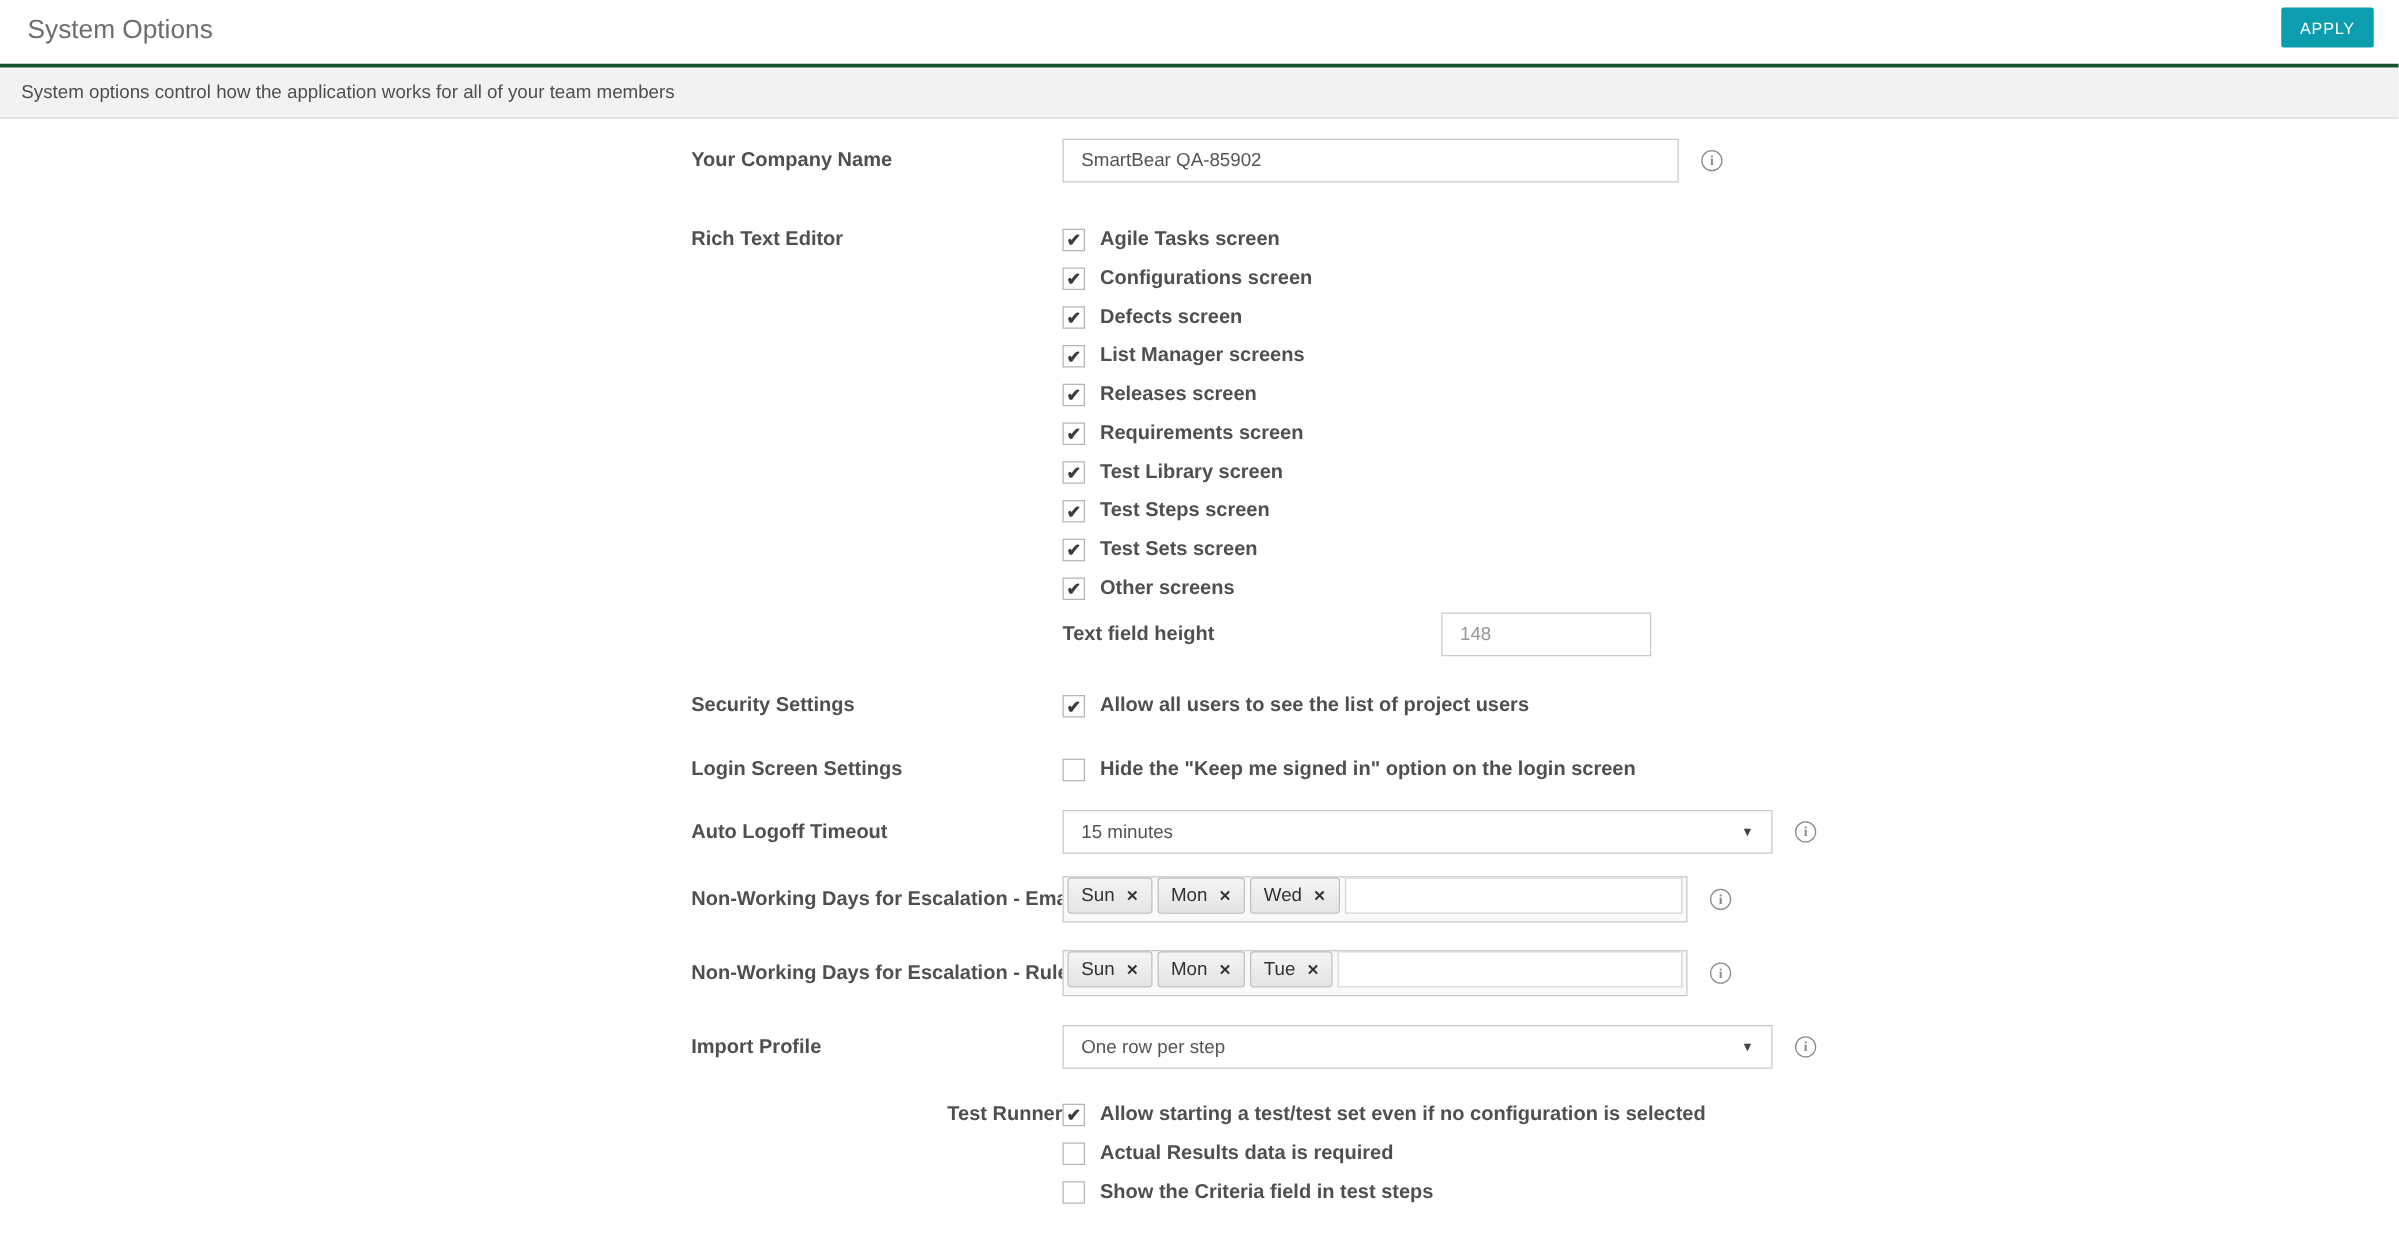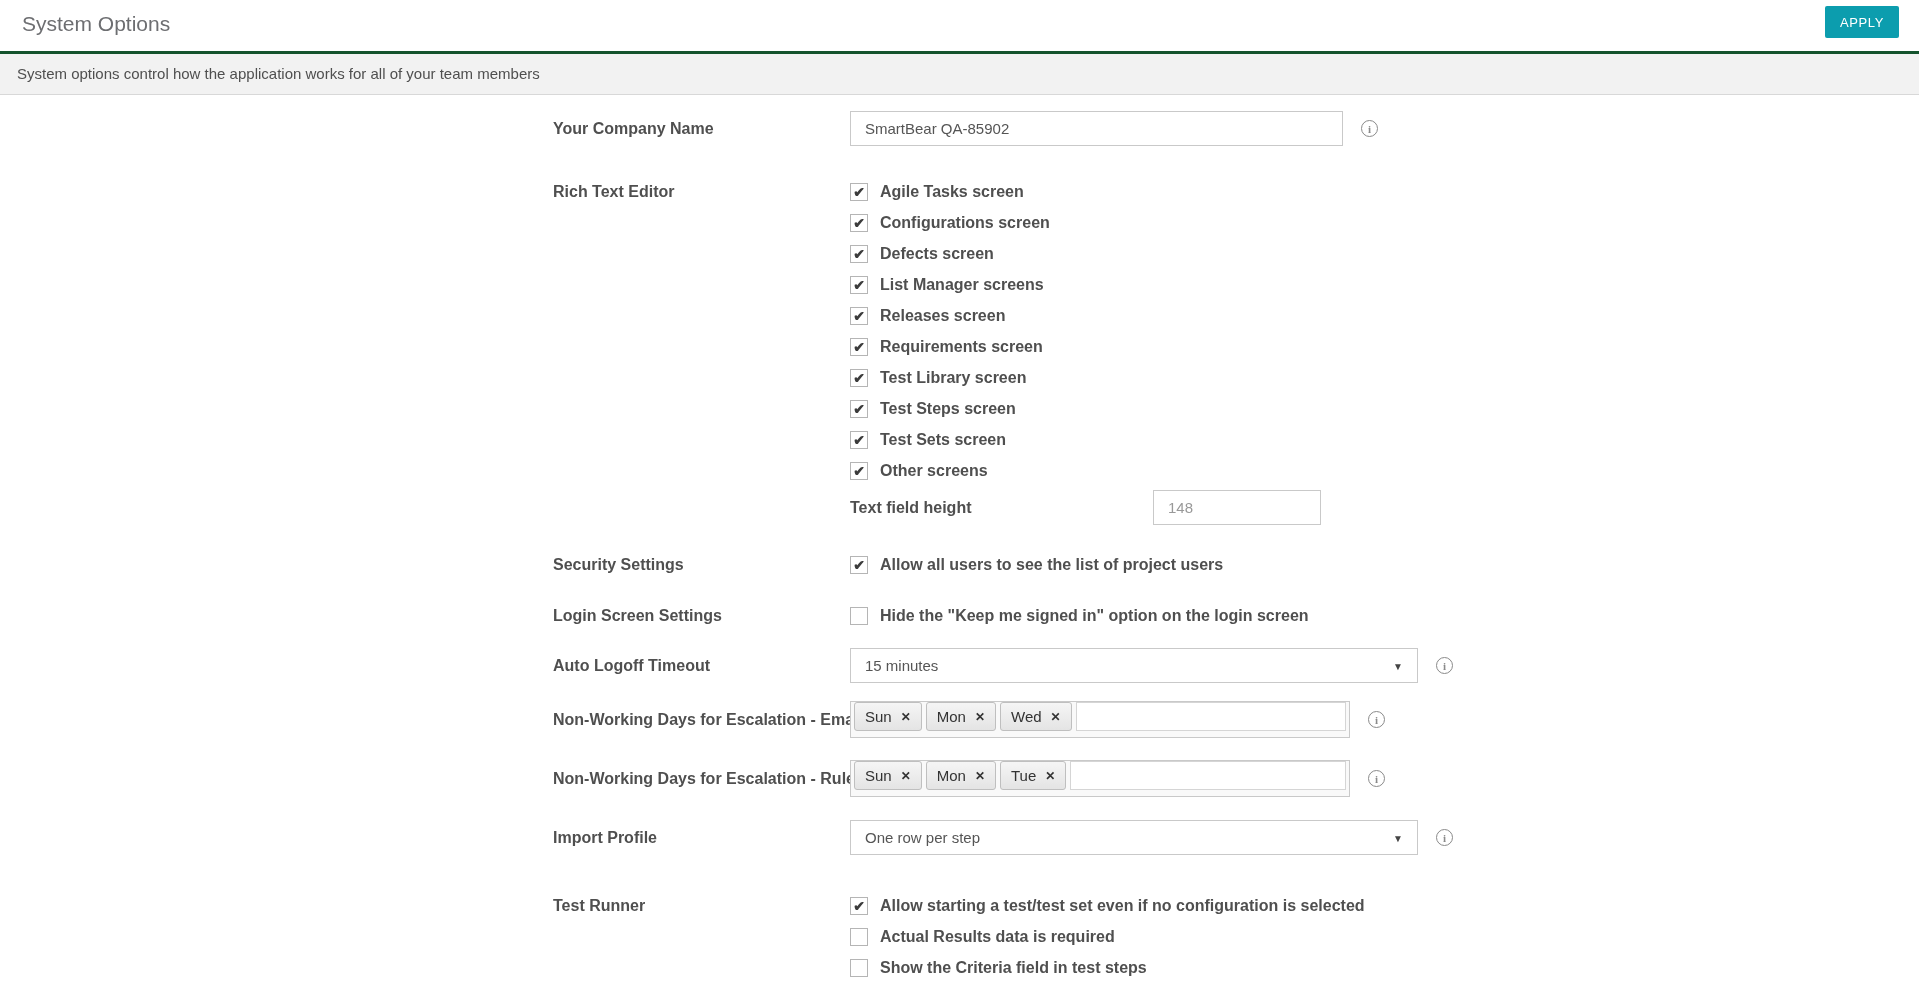--- a/index.html
+++ b/index.html
@@ -61,21 +61,21 @@
           font-family:"Liberation Serif", serif; display:flex; align-items:center;
           justify-content:center; margin-left:18px; flex-shrink:0; cursor:pointer; }
 
   .mt-group  { margin-top:30px; }
   .mt-sec    { margin-top:24px; }
   .mt-login  { margin-top:20px; }
   .mt-logoff { margin-top:17px; }
   .mt-email  { margin-top:18px; }
   .mt-rules  { margin-top:22px; }
   .mt-import { margin-top:23px; }
-  .mt-runner { margin-top:35px; }
+  .mt-runner { margin-top:21px;text-align:right; }
 </style>
 </head>
 <body>
 
 <div class="header">
   <div class="page-title">System Options</div>
   <button class="apply-btn">APPLY</button>
 </div>
 
 <div class="subheader">System options control how the application works for all of your team members</div>

